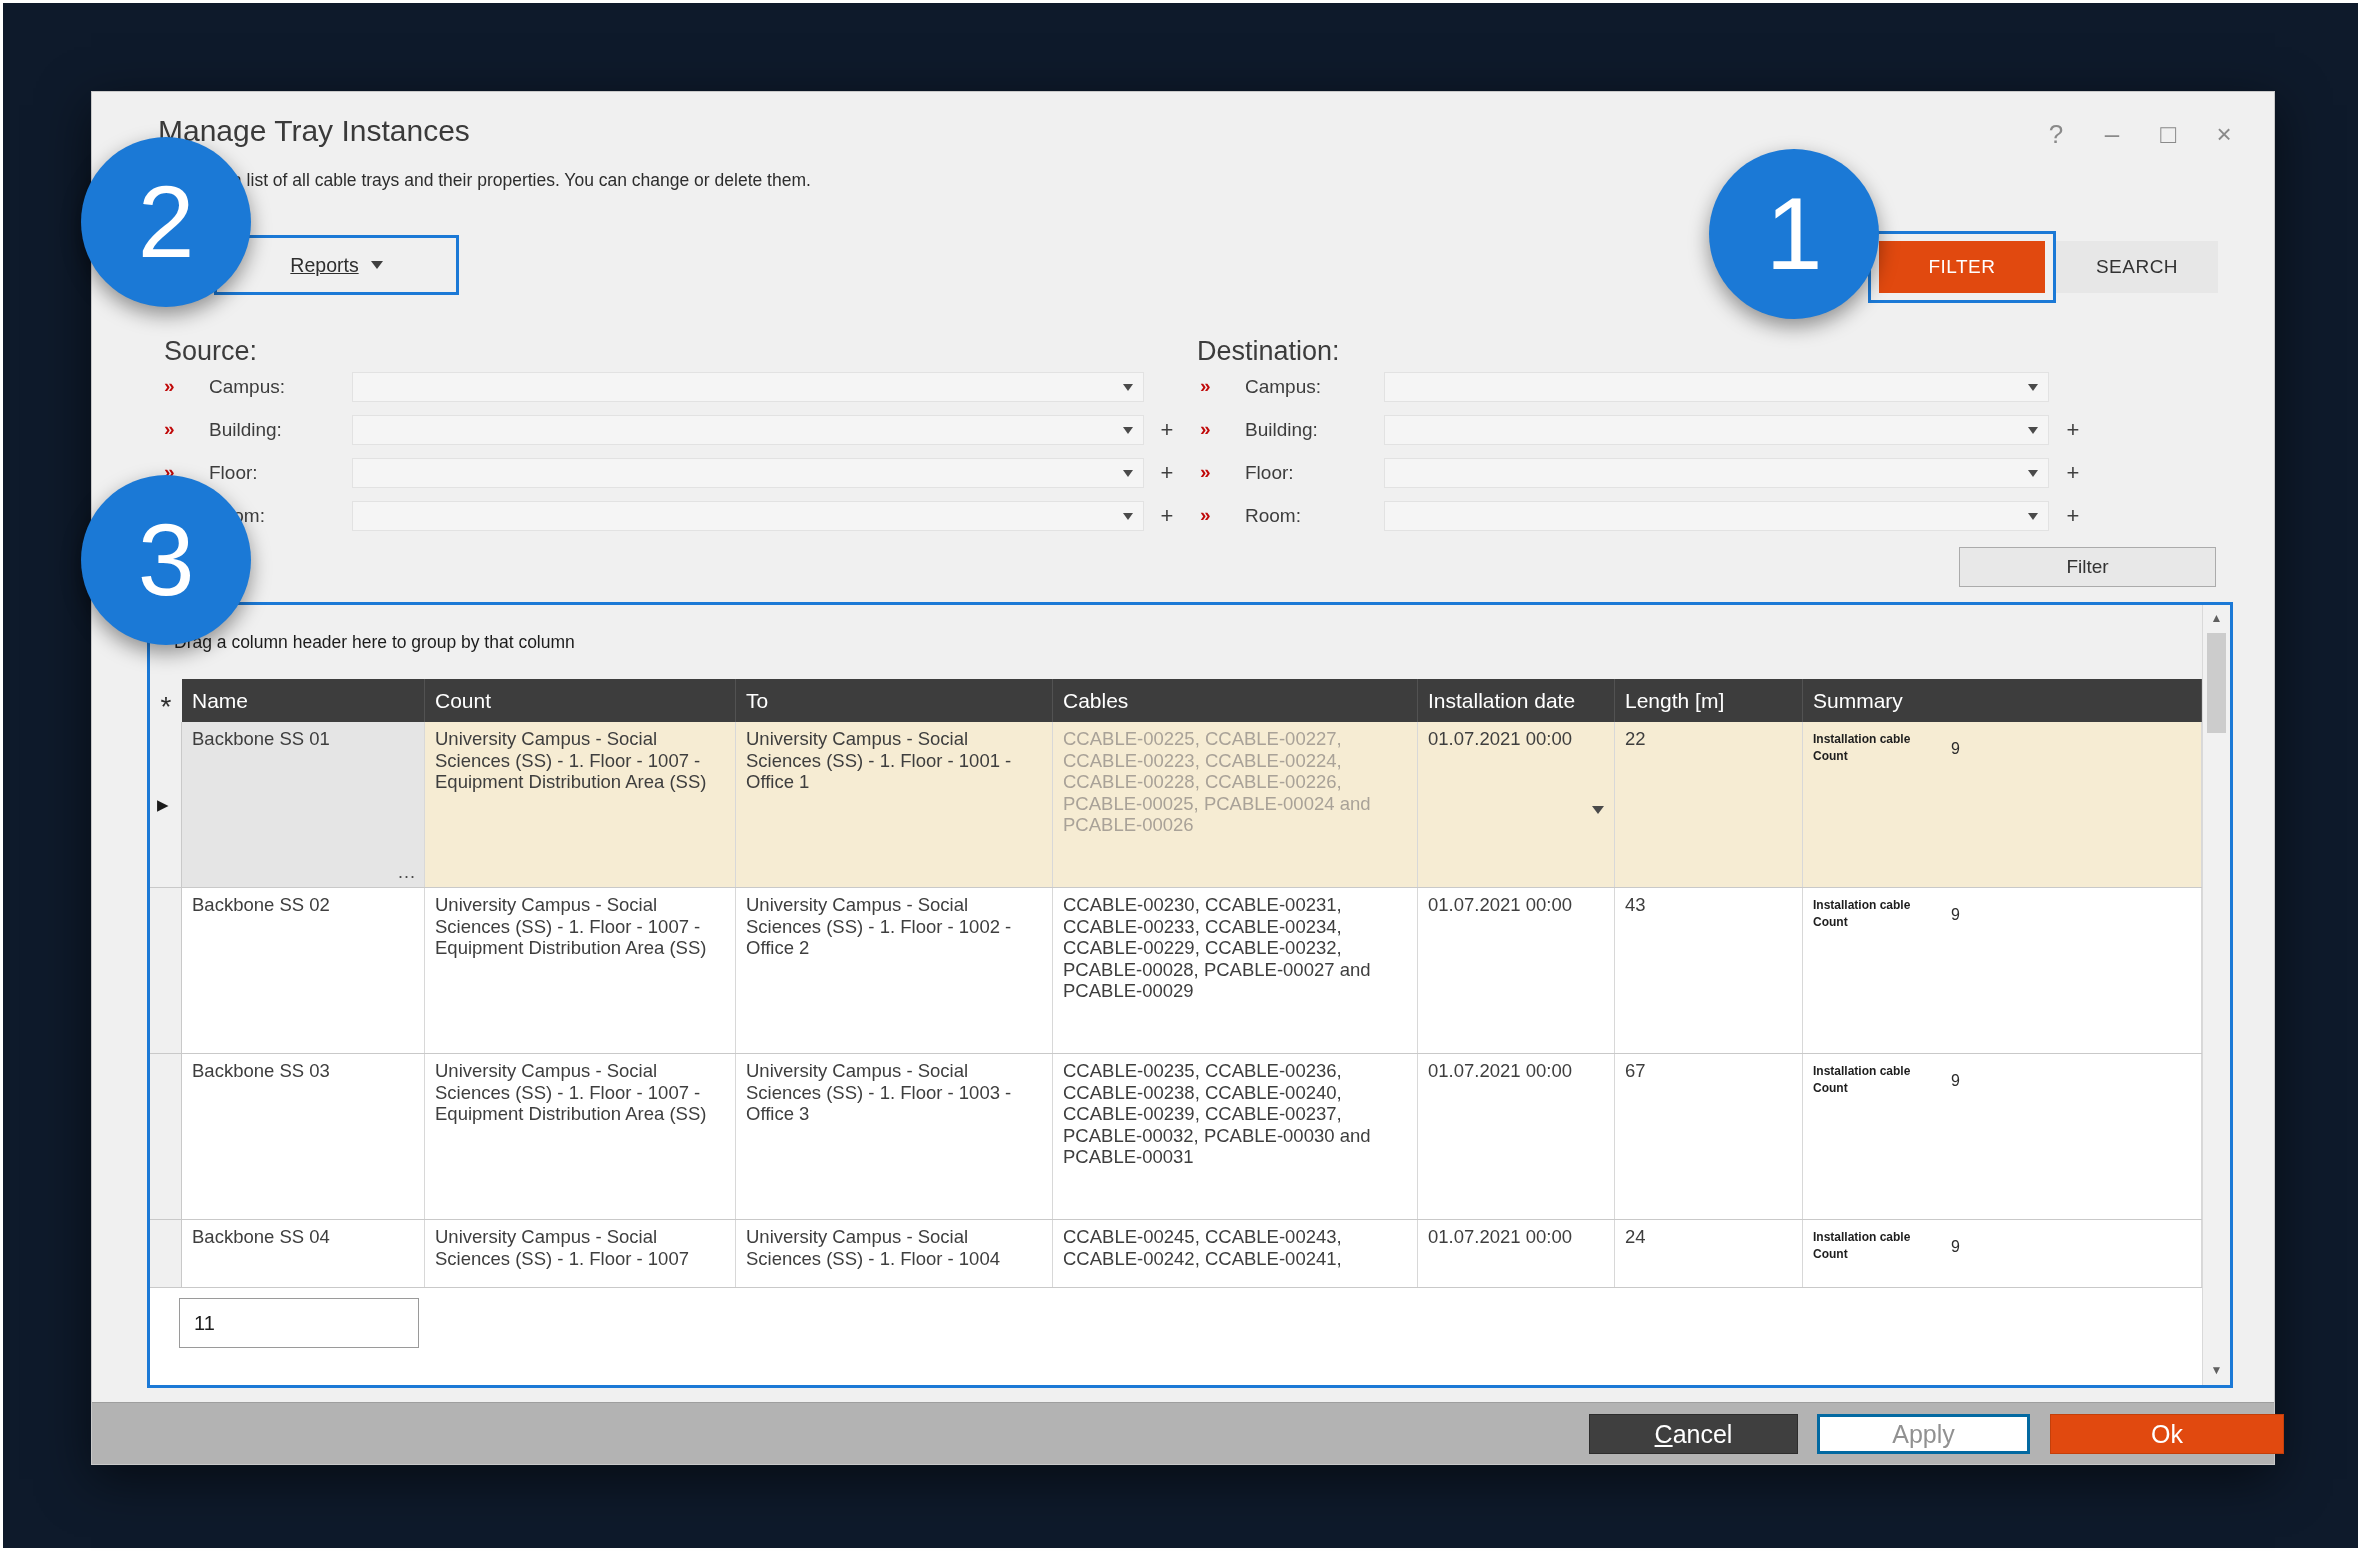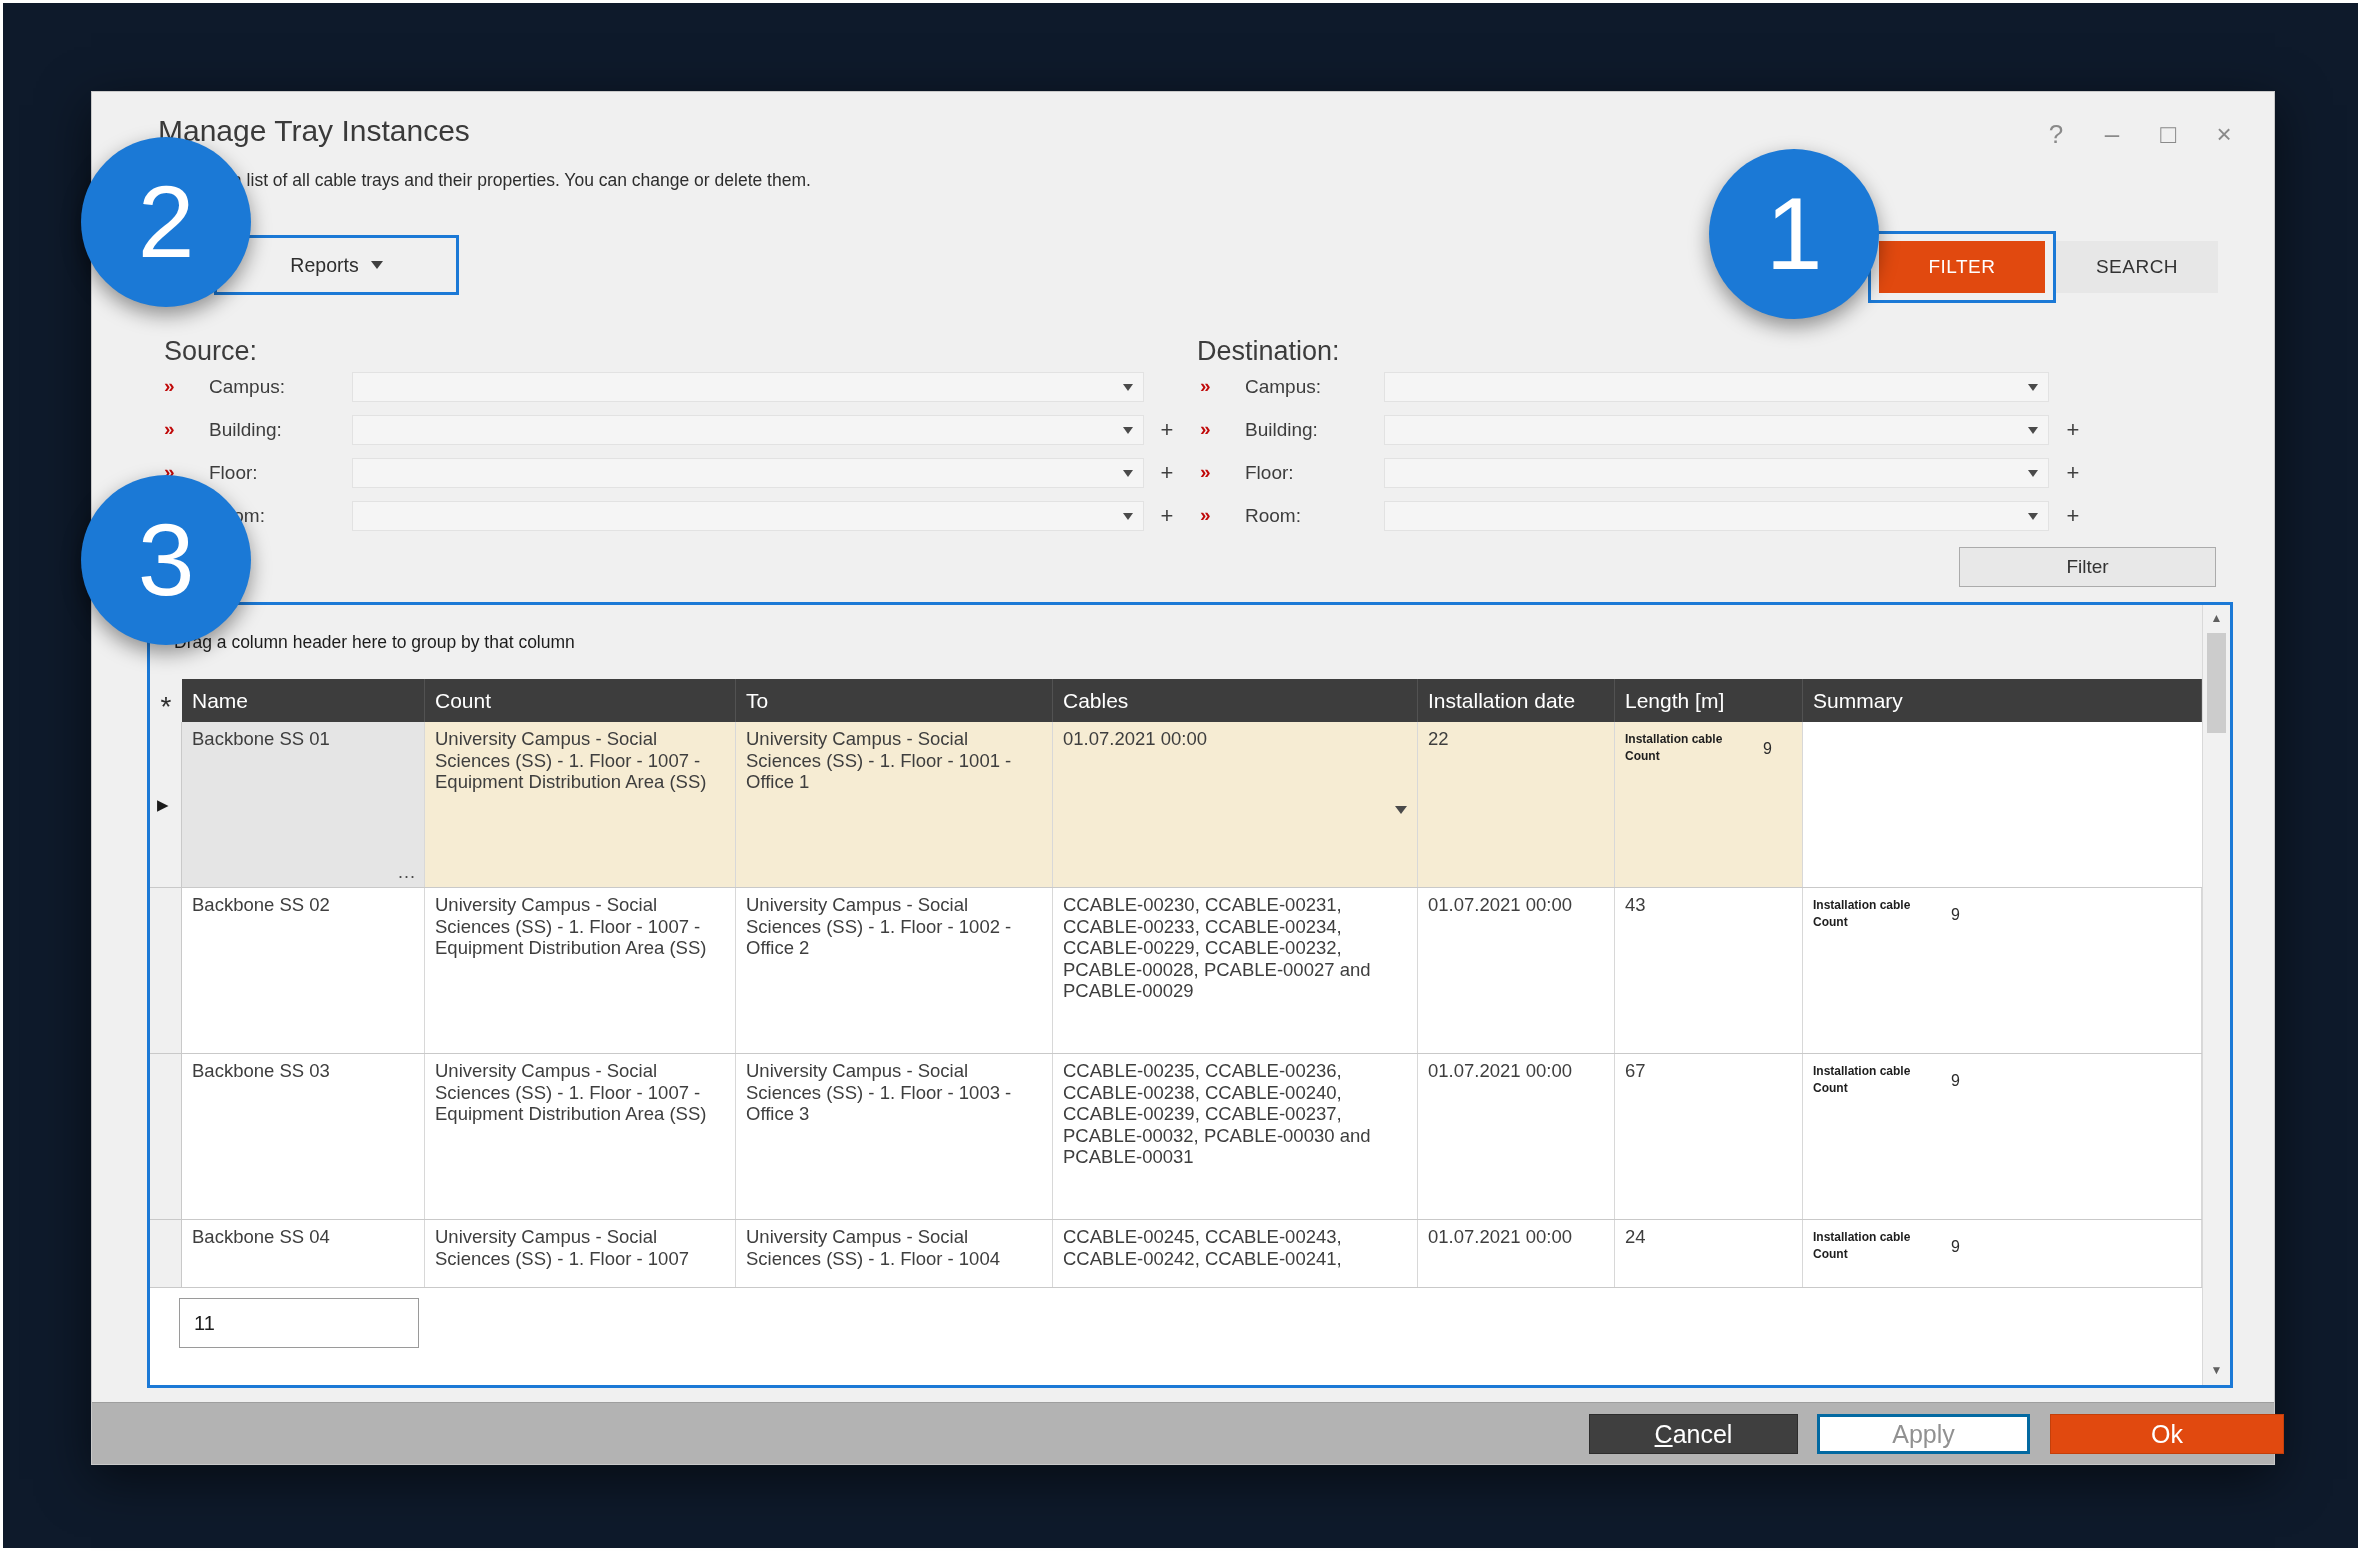--- a/index.html
+++ b/index.html
@@ -26,21 +26,21 @@
   }
   .subtitle { position:absolute; left:70px; top:78px; font-size:17.5px; color:#2d2d2d; }
 
   
   .tb-icons { position:absolute; left:50px; top:158px; display:flex; gap:14px; }
   .tb-icons .ic { width:30px; height:30px; display:flex; align-items:center; justify-content:center; }
   .reports-btn {
     position:absolute; left:122px; top:143px; width:245px; height:60px;
     border:3px solid #1b79d6; background:#f0f0f0;
     display:flex; align-items:center; justify-content:center; gap:12px;
-    font-size:19.5px; color:#2e2e2e; cursor:pointer;
+    font-size:19.5px; color:#2e2e2e; cursor:pointer;text-decoration:underline;
   }
   .caret-down { width:0; height:0; border-left:6px solid transparent; border-right:6px solid transparent; border-top:8px solid #3f3f3f; }
   .filter-wrap {
     position:absolute; left:1776px; top:139px; width:188px; height:72px;
     border:3px solid #1b79d6; display:flex; align-items:center; justify-content:center;
   }
   .filter-btn {
     width:166px; height:52px; background:#e1490f; color:#fff;
     display:flex; align-items:center; justify-content:center;
     font-size:19px; letter-spacing:.5px; cursor:pointer;
@@ -278,20 +278,21 @@
         <div class="gcols grow r-tall sel">
           <div class="cell gut">
             <span class="rowptr">▶</span>
           </div>
           <div class="cell name">
             <span>Backbone SS 01</span>
             <span class="ellipsis">...</span>
           </div>
           <div class="cell">University Campus - Social Sciences (SS) - 1. Floor - 1007 - Equipment Distribution Area (SS)</div>
           <div class="cell">University Campus - Social Sciences (SS) - 1. Floor - 1001 - Office 1</div>
+          <div class="cell cables">CCABLE-00225, CCABLE-00227, CCABLE-00223, CCABLE-00224, CCABLE-00228, CCABLE-00226, PCABLE-00025, PCABLE-00024 and PCABLE-00026</div>
           <div class="cell">
             <span>01.07.2021 00:00</span>
             <span class="date-caret"></span>
           </div>
           <div class="cell">22</div>
           <div class="cell summary">
             <span class="sum-label">Installation cable Count</span>
             <span class="sum-val">9</span>
           </div>
         </div>

